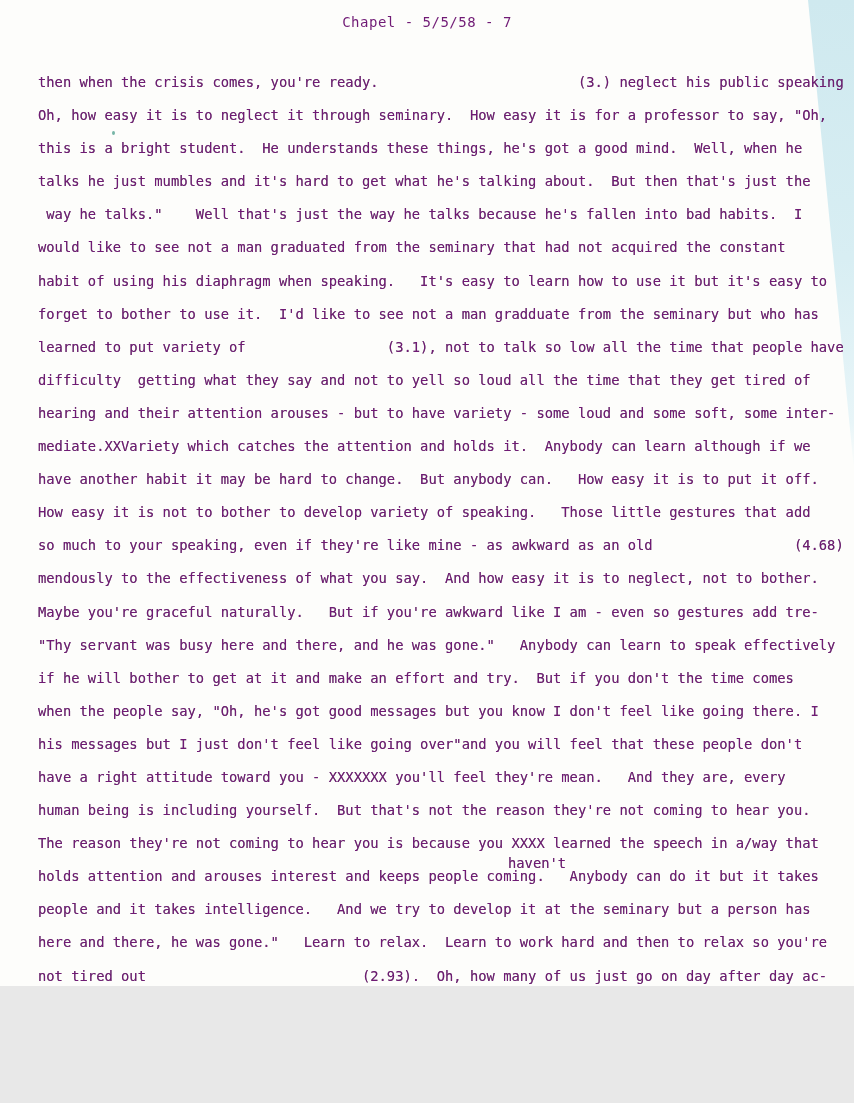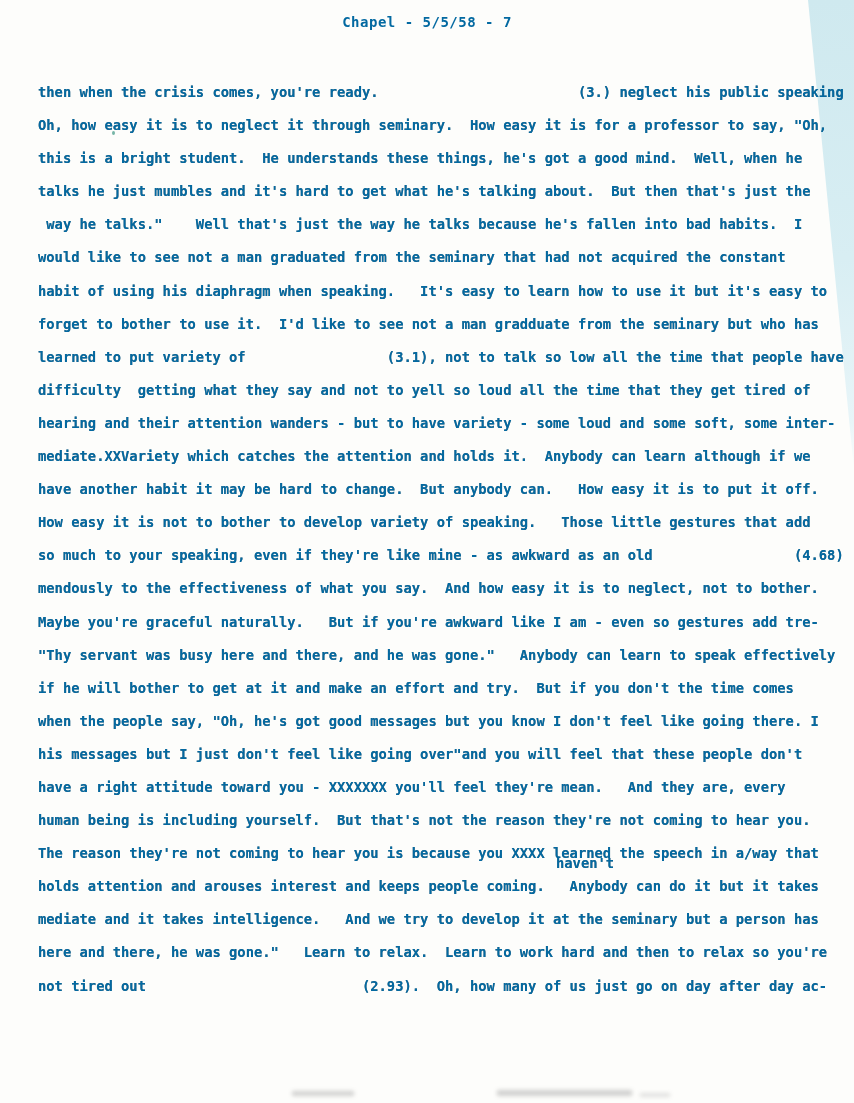--- a/index.html
+++ b/index.html
@@ -3,26 +3,25 @@
 <meta charset="utf-8">
 <style>
   html, body {
     margin: 0;
     padding: 0;
     background: #e8e8e8;
   }
   .page {
     position: relative;
     width: 854px;
-    height: 1103px;
+    height: 986px;
     background: #fdfdfb;
     overflow: hidden;
     font-family: "DejaVu Sans Mono", "Liberation Mono", monospace;
-    color: #0369a1;
-    font-weight: bold;
+    color: #701a75;
   }
   
   .scan-edge {
     position: absolute;
     top: 0;
     right: 0;
     width: 46px;
     height: 470px;
     background: linear-gradient(to bottom, #cfe9ef 0%, #d8eef3 55%, #e8f5f8 90%, rgba(232,245,248,0) 100%);
     clip-path: polygon(100% 0, 0 0, 100% 100%);
@@ -32,40 +31,39 @@
     top: 14px;
     left: 0;
     width: 100%;
     text-align: center;
     font-size: 14px;
     letter-spacing: 0.5px;
     white-space: pre;
   }
   .doc-body {
     position: absolute;
-    top: 76px;
+    top: 66px;
     left: 38px;
     width: 810px;
   }
   .line {
     height: 33.1px;
     line-height: 33.1px;
     font-size: 13.8px;
     white-space: pre;
     text-shadow: 0 0 0.5px rgba(30,30,30,0.55);
   }
   .insertion {
     position: absolute;
     top: 855px;
     left: 508px;
     font-size: 13.8px;
     line-height: 16px;
     white-space: pre;
     text-shadow: 0 0 0.5px rgba(30,30,30,0.55);
-    margin-left: 48px;
   }
   .speck {
     position: absolute;
     top: 131px;
     left: 112px;
     width: 3px;
     height: 4px;
     background: #2e8f7a;
     opacity: 0.65;
     border-radius: 50%;
@@ -92,36 +90,36 @@
     <div class="line">then when the crisis comes, you're ready.                        (3.) neglect his public speaking</div>
     <div class="line">Oh, how easy it is to neglect it through seminary.  How easy it is for a professor to say, "Oh,</div>
     <div class="line">this is a bright student.  He understands these things, he's got a good mind.  Well, when he</div>
     <div class="line">talks he just mumbles and it's hard to get what he's talking about.  But then that's just the</div>
     <div class="line"> way he talks."    Well that's just the way he talks because he's fallen into bad habits.  I</div>
     <div class="line">would like to see not a man graduated from the seminary that had not acquired the constant</div>
     <div class="line">habit of using his diaphragm when speaking.   It's easy to learn how to use it but it's easy to</div>
     <div class="line">forget to bother to use it.  I'd like to see not a man gradduate from the seminary but who has</div>
     <div class="line">learned to put variety of                 (3.1), not to talk so low all the time that people have</div>
     <div class="line">difficulty  getting what they say and not to yell so loud all the time that they get tired of</div>
-    <div class="line">hearing and their attention wanders - but to have variety - some loud and some soft, some inter-</div>
+    <div class="line">hearing and their attention arouses - but to have variety - some loud and some soft, some inter-</div>
     <div class="line">mediate.XXVariety which catches the attention and holds it.  Anybody can learn although if we</div>
     <div class="line">have another habit it may be hard to change.  But anybody can.   How easy it is to put it off.</div>
     <div class="line">How easy it is not to bother to develop variety of speaking.   Those little gestures that add</div>
     <div class="line">so much to your speaking, even if they're like mine - as awkward as an old                 (4.68)</div>
     <div class="line">mendously to the effectiveness of what you say.  And how easy it is to neglect, not to bother.</div>
     <div class="line">Maybe you're graceful naturally.   But if you're awkward like I am - even so gestures add tre-</div>
     <div class="line">"Thy servant was busy here and there, and he was gone."   Anybody can learn to speak effectively</div>
     <div class="line">if he will bother to get at it and make an effort and try.  But if you don't the time comes</div>
     <div class="line">when the people say, "Oh, he's got good messages but you know I don't feel like going there. I</div>
     <div class="line">his messages but I just don't feel like going over"and you will feel that these people don't</div>
     <div class="line">have a right attitude toward you - XXXXXXX you'll feel they're mean.   And they are, every</div>
     <div class="line">human being is including yourself.  But that's not the reason they're not coming to hear you.</div>
     <div class="line">The reason they're not coming to hear you is because you XXXX learned the speech in a/way that</div>
     <div class="line">holds attention and arouses interest and keeps people coming.   Anybody can do it but it takes</div>
-    <div class="line">mediate and it takes intelligence.   And we try to develop it at the seminary but a person has</div>
+    <div class="line">people and it takes intelligence.   And we try to develop it at the seminary but a person has</div>
     <div class="line">here and there, he was gone."   Learn to relax.  Learn to work hard and then to relax so you're</div>
     <div class="line">not tired out                          (2.93).  Oh, how many of us just go on day after day ac-</div>
   </div>
 
   <div class="insertion">haven't</div>
 
   <div class="speck"></div>
   <div class="smudge smudge-1"></div>
   <div class="smudge smudge-2"></div>
   <div class="smudge smudge-3"></div>

